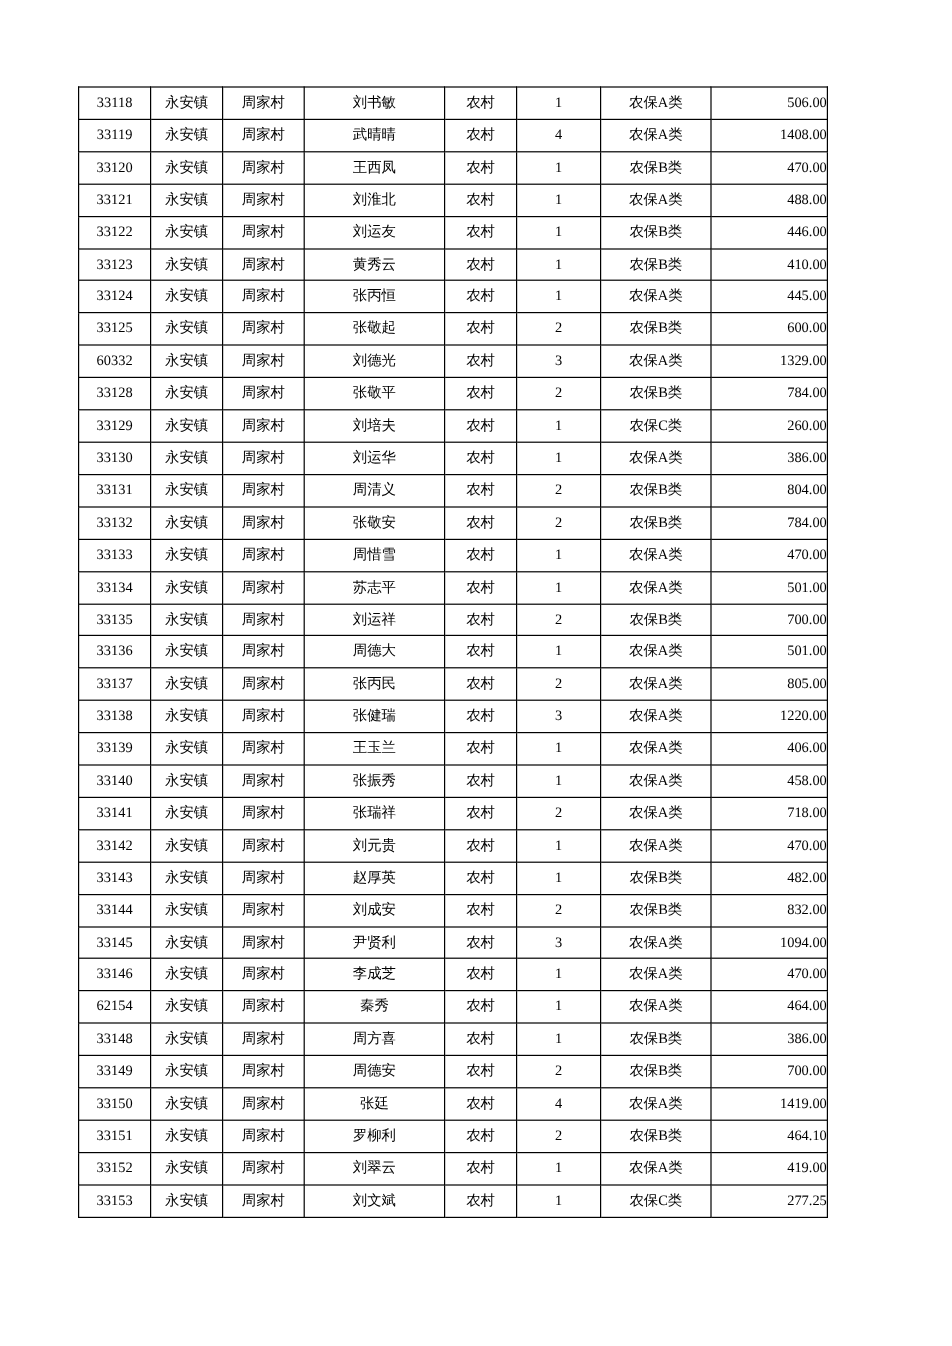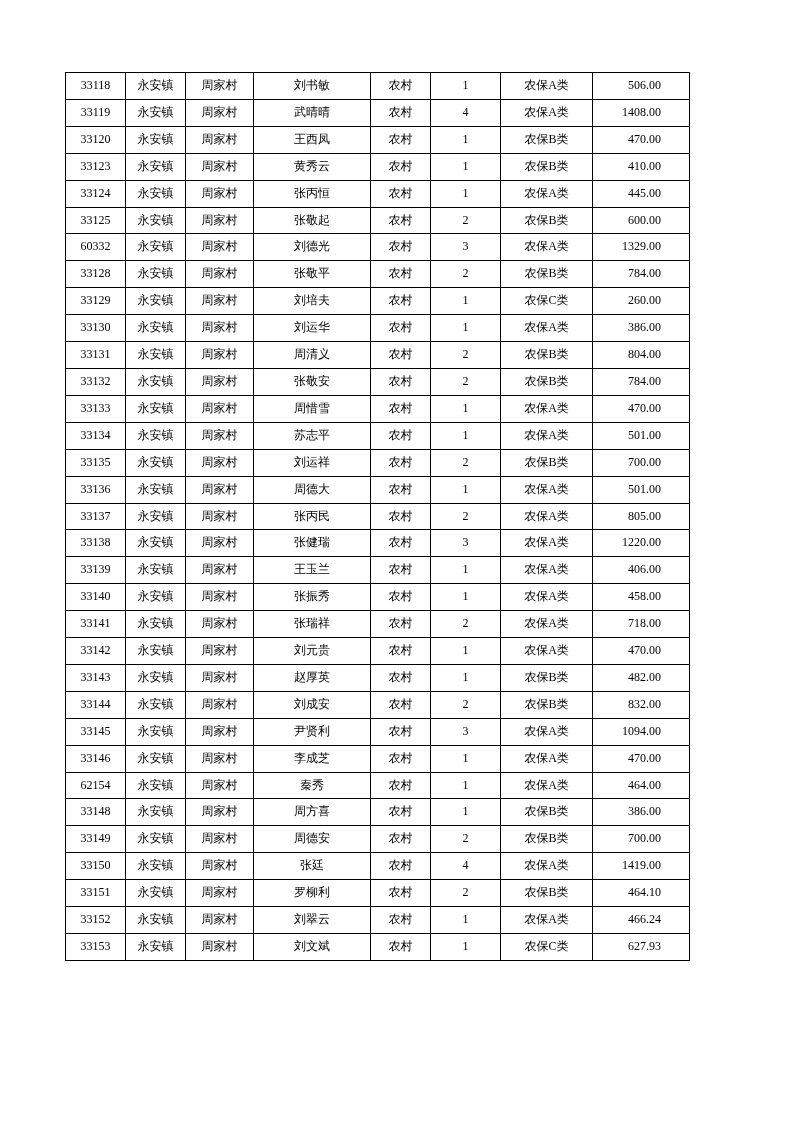--- a/index.html
+++ b/index.html
@@ -34,21 +34,20 @@
     line-height: 25.9px;
     text-align: center;
     vertical-align: middle;
     padding: 0;
     overflow: hidden;
     white-space: nowrap;
   }
   
   table.data-table td.col-7 {
     text-align: right;
-    padding-right: 28px;
   }
 </style>
 </head>
 <body>
 
 <div class="page">
   <table class="data-table">
     <colgroup>
       <col style="width:60px">
       <col style="width:60px">
@@ -84,20 +83,40 @@
           <td class="col-0">33120</td>
           <td class="col-1">永安镇</td>
           <td class="col-2">周家村</td>
           <td class="col-3">王西凤</td>
           <td class="col-4">农村</td>
           <td class="col-5">1</td>
           <td class="col-6">农保B类</td>
           <td class="col-7">470.00</td>
         </tr>
         <tr>
+          <td class="col-0">33121</td>
+          <td class="col-1">永安镇</td>
+          <td class="col-2">周家村</td>
+          <td class="col-3">刘淮北</td>
+          <td class="col-4">农村</td>
+          <td class="col-5">1</td>
+          <td class="col-6">农保A类</td>
+          <td class="col-7">488.00</td>
+        </tr>
+        <tr>
+          <td class="col-0">33122</td>
+          <td class="col-1">永安镇</td>
+          <td class="col-2">周家村</td>
+          <td class="col-3">刘运友</td>
+          <td class="col-4">农村</td>
+          <td class="col-5">1</td>
+          <td class="col-6">农保B类</td>
+          <td class="col-7">446.00</td>
+        </tr>
+        <tr>
           <td class="col-0">33123</td>
           <td class="col-1">永安镇</td>
           <td class="col-2">周家村</td>
           <td class="col-3">黄秀云</td>
           <td class="col-4">农村</td>
           <td class="col-5">1</td>
           <td class="col-6">农保B类</td>
           <td class="col-7">410.00</td>
         </tr>
         <tr>
@@ -371,27 +390,27 @@
           <td class="col-7">464.10</td>
         </tr>
         <tr>
           <td class="col-0">33152</td>
           <td class="col-1">永安镇</td>
           <td class="col-2">周家村</td>
           <td class="col-3">刘翠云</td>
           <td class="col-4">农村</td>
           <td class="col-5">1</td>
           <td class="col-6">农保A类</td>
-          <td class="col-7">466.24</td>
+          <td class="col-7">419.00</td>
         </tr>
         <tr>
           <td class="col-0">33153</td>
           <td class="col-1">永安镇</td>
           <td class="col-2">周家村</td>
           <td class="col-3">刘文斌</td>
           <td class="col-4">农村</td>
           <td class="col-5">1</td>
           <td class="col-6">农保C类</td>
-          <td class="col-7">627.93</td>
+          <td class="col-7">277.25</td>
         </tr>
       </tbody>
   </table>
 </div>
 
 </body></html>

